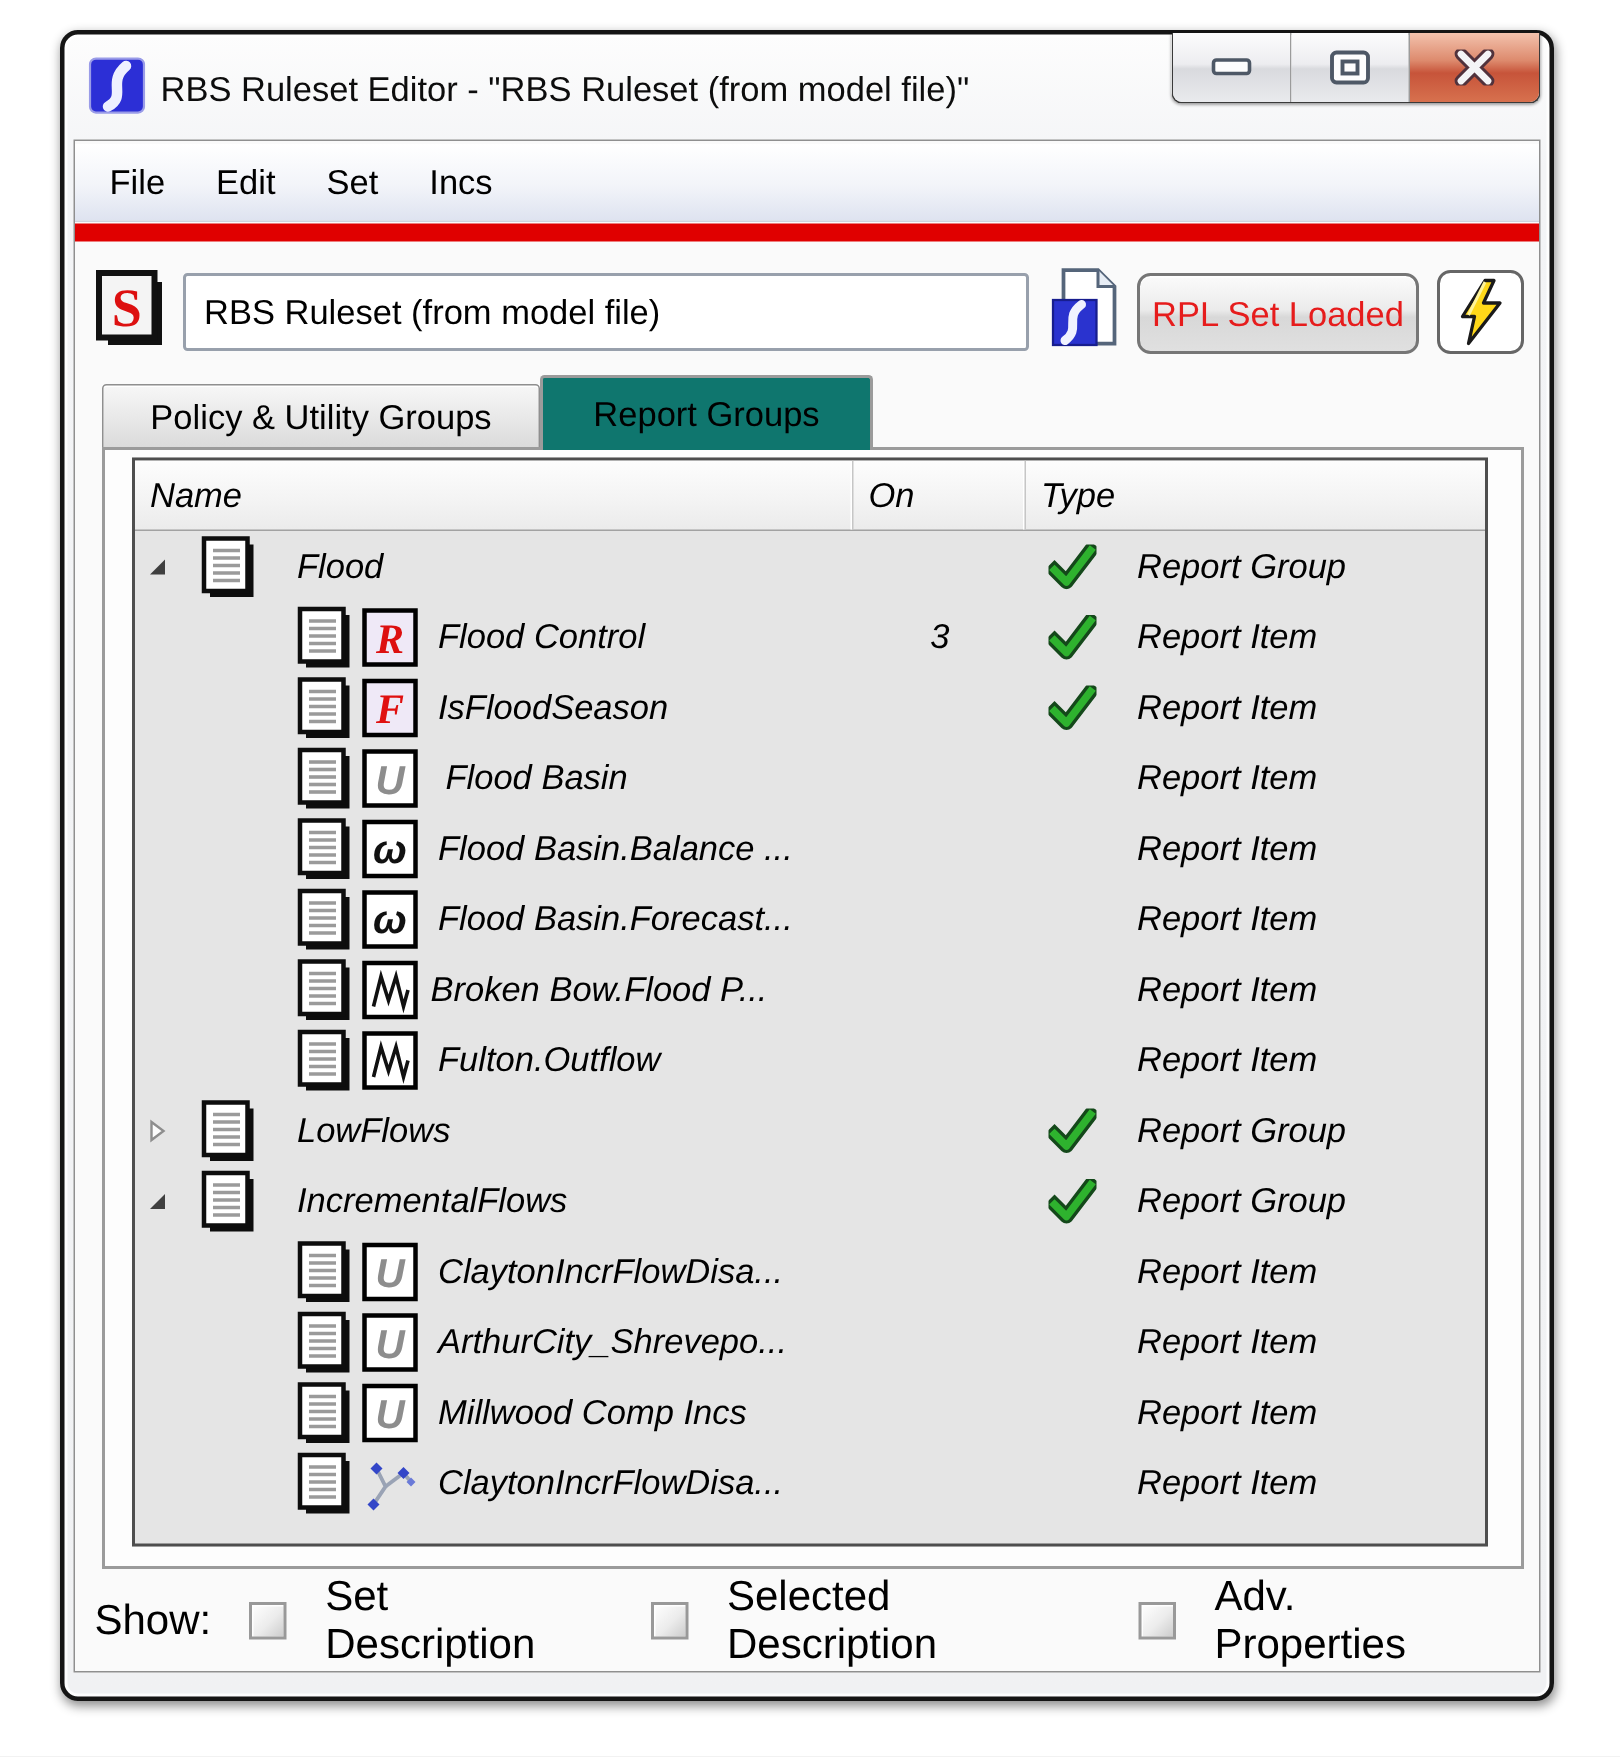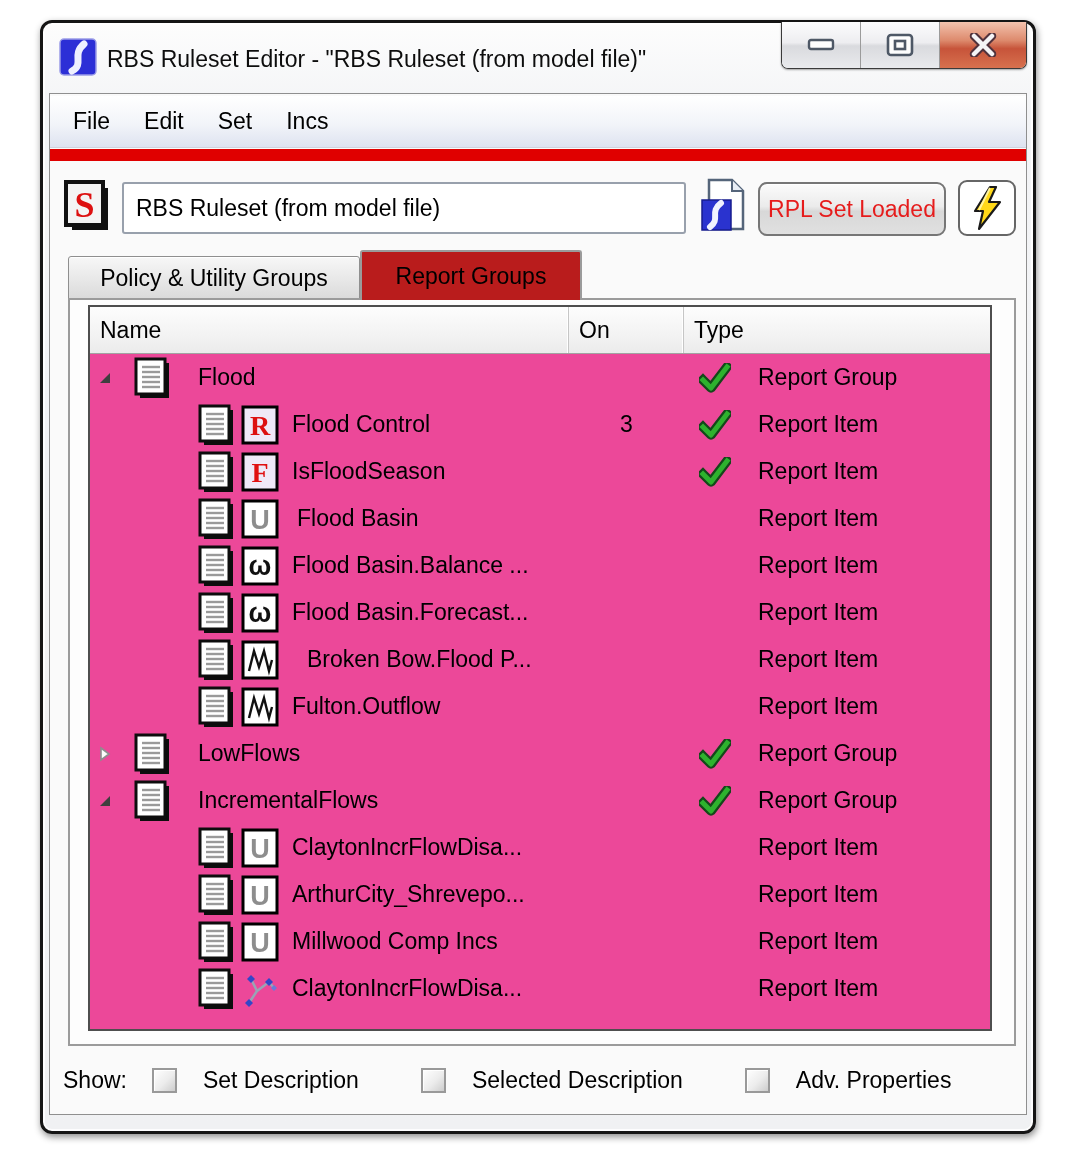--- a/index.html
+++ b/index.html
@@ -67,51 +67,51 @@
   
   .tabs{position:absolute;left:18px;top:156px;display:flex;align-items:flex-end;}
   .tab{font-size:23px;display:flex;align-items:center;justify-content:center;box-sizing:border-box;}
   .tab.inactive{
     width:292px;height:44px;margin-bottom:0;
     background:linear-gradient(180deg,#f7f7f7 0%,#e6e6e6 60%,#dadada 100%);
     border:1px solid #8f8f8f;border-radius:3px 3px 0 0;
     box-shadow:inset 0 1px 0 #fff;position:relative;z-index:1;
   }
   .tab.active{
-    width:222px;height:50px;background:#b91c1c;
+    width:222px;height:50px;background:#0f766e;
     border:2px solid #9b9b9b;border-bottom:none;border-radius:3px 3px 0 0;
     position:relative;z-index:3;
   }
   .panel{
     position:absolute;left:18px;top:204px;width:948px;height:748px;box-sizing:border-box;
     border:2px solid #9b9b9b;background:#fdfdfd;z-index:2;
   }
   .tree-table{
     position:absolute;left:18px;top:5px;width:904px;height:726px;box-sizing:border-box;
-    border:2px solid #4e4e4e;background:#ec4899;font-size:23px;overflow:hidden;
+    border:2px solid #4e4e4e;background:#e5e5e5;font-size:23px;overflow:hidden;font-style:italic;
   }
   .thead{
     display:grid;grid-template-columns:479px 115px 62px 1fr;height:46px;
     background:linear-gradient(180deg,#fdfdfd 0%,#f3f3f3 60%,#ebebeb 100%);
     border-bottom:1px solid #a2a2a2;
   }
   .th{
     display:flex;align-items:center;padding-left:10px;
     border-right:1px solid #c6c6c6;box-shadow:inset -1px 0 0 #ffffff;
   }
   .th:last-child{border-right:none;box-shadow:none;}
   .row{display:grid;grid-template-columns:479px 115px 62px 1fr;height:47px;}
   .name-cell{display:flex;align-items:center;height:100%;overflow:hidden;white-space:nowrap;}
   .pri-cell{display:flex;align-items:center;justify-content:center;}
   .on-cell{display:flex;align-items:center;justify-content:center;}
   .type-cell{display:flex;align-items:center;padding-left:12px;white-space:nowrap;}
   .icon{display:inline-flex;line-height:0;flex:0 0 auto;}
   .icon svg{display:block;}
   
-  .footer{position:absolute;left:13px;top:963px;height:46px;display:flex;align-items:center;font-size:23px;justify-content:center;}
+  .footer{position:absolute;left:13px;top:963px;height:46px;display:flex;align-items:center;font-size:28px;justify-content:center;}
   .show-label{margin-right:25px;}
   .cb-group{display:flex;align-items:center;margin-right:62px;gap:12px;}
   .checkbox{
     width:21px;height:21px;border:2px solid #999;
     background:linear-gradient(135deg,#ffffff 0%,#ececec 55%,#cccccc 100%);
     box-shadow:inset 1px 1px 0 rgba(255,255,255,.9);margin-right:14px;flex:0 0 auto;
   }
 </style>
 </head>
 <body>
@@ -408,21 +408,21 @@
                       <path d="M8 30 H26"></path>
                     </g>
                   </svg>
                 </span>
                 <span class="icon" style="margin-left: 7px;">
                   <svg width="38" height="40" viewBox="0 0 38 40">
                     <rect x="2" y="2" width="34" height="36" fill="#ffffff" stroke="#000" stroke-width="3"></rect>
                     <polyline points="8,31 13,11 18,27 23,11 28,31 31,20" fill="none" stroke="#111" stroke-width="2.4"></polyline>
                   </svg>
                 </span>
-                <span style="margin-left: 28px;">Broken Bow.Flood P...</span>
+                <span style="margin-left: 8px;">Broken Bow.Flood P...</span>
               </div>
               <div class="pri-cell"></div>
               <div class="on-cell"></div>
               <div class="type-cell">Report Item</div>
             </div>
             <div class="row">
               <div class="name-cell">
                 <span class="icon" style="margin-left: 108px;">
                   <svg width="36" height="42" viewBox="0 0 36 42">
                     <rect x="6" y="6" width="29" height="35" fill="#0d0d0d"></rect>

